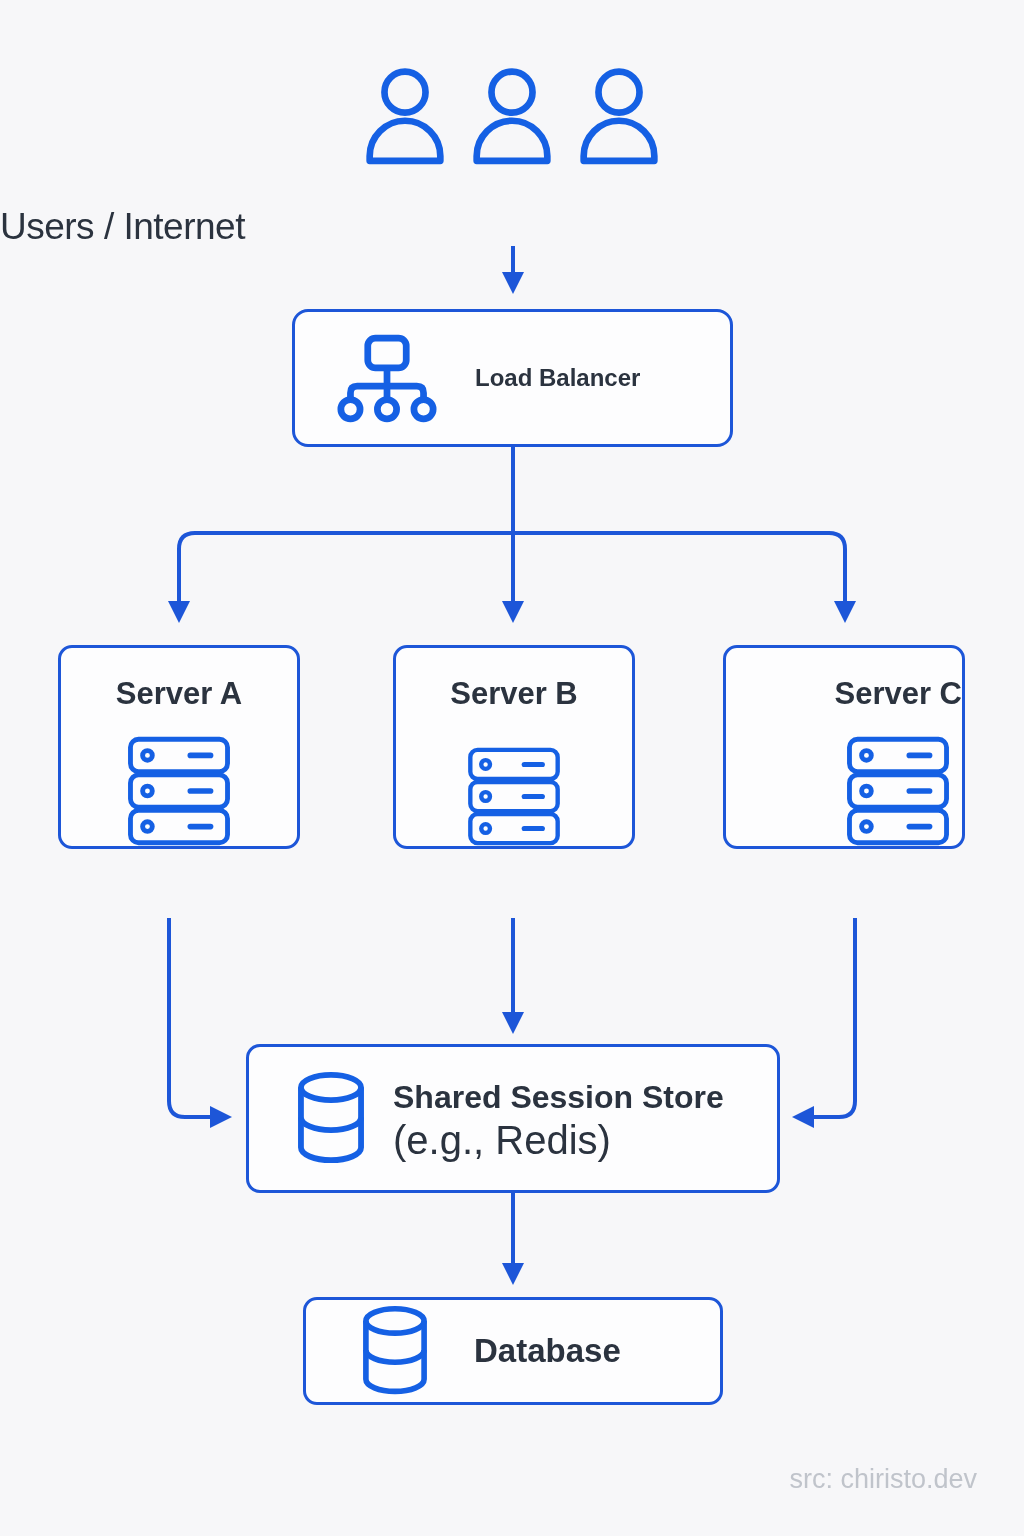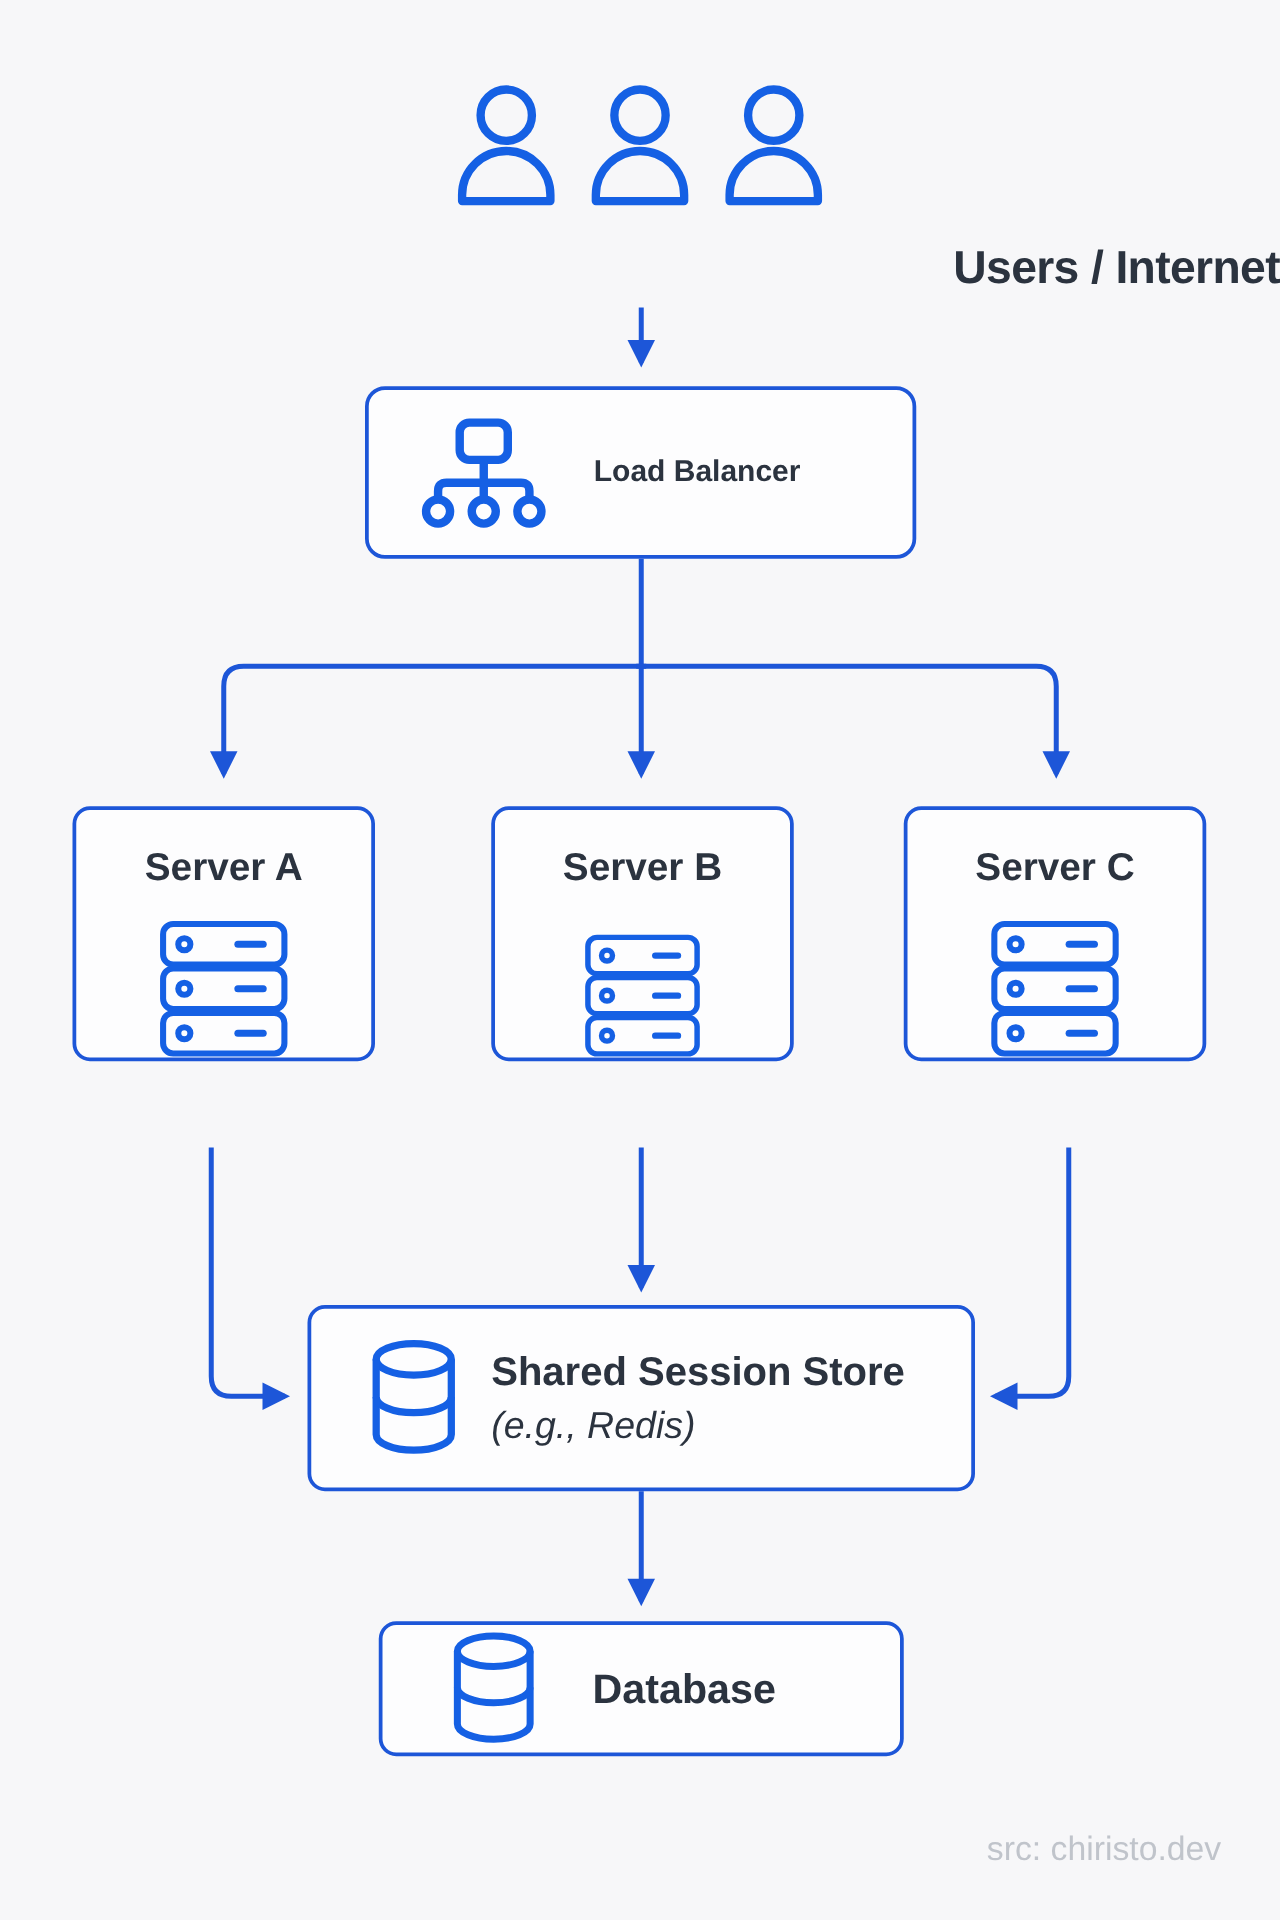--- a/index.html
+++ b/index.html
@@ -19,34 +19,34 @@
   .icon.thick{stroke-width:7;}
   .node{
     position:absolute; background:var(--box_fill); border:3px solid var(--blue);
     border-radius:16px; box-sizing:border-box; display:flex; align-items:center;
   }
   .users-row{
     position:absolute; top:66px; left:0; width:100%;
     display:flex; justify-content:center; gap:23px;
   }
   .users-caption{
-    position:absolute; top:193px; left:0; width:100%;
-    text-align:right; font-size:37px; font-weight:700; letter-spacing:-0.5px;
+    position:absolute; top:206px; left:0; width:100%;
+    text-align:left; font-size:37px; font-weight:400; letter-spacing:-0.5px;
   }
   .lb{left:292px; top:309px; width:441px; height:138px; padding-left:42px;}
   .lb-label{margin-left:38px; font-size:24px; font-weight:600;}
   .server{width:242px; height:204px; top:645px; border-radius:14px;
     flex-direction:column; justify-content:flex-start; align-items:center;}
   .server .srv-label{margin-top:28px; font-size:31px; font-weight:600;}
   .server svg{margin-top:24px;}
-  .server-a{left:58px;} .server-b{left:393px;gap:11px;} .server-c{left:723px;}
+  .server-a{left:58px;} .server-b{left:393px;gap:11px;} .server-c{left:723px;align-items:flex-end;}
   .session{left:246px; top:1044px; width:534px; height:149px; padding-left:44px; border-radius:14px;}
   .session-text{margin-left:24px; line-height:43px;}
   .session-title{font-size:32px; font-weight:600;}
-  .session-sub{font-size:30px; font-weight:400;font-style:italic;}
+  .session-sub{font-size:40px; font-weight:400;}
   .db{left:303px; top:1297px; width:420px; height:108px; padding-left:52px; border-radius:14px;}
   .db-label{margin-left:42px; font-size:33px; font-weight:600;}
   .watermark{
     position:absolute; top:1464px; right:47px;
     font-size:27px; font-weight:500; color:var(--watermark);
   }
 </style>
 </head>
 <body>
 

